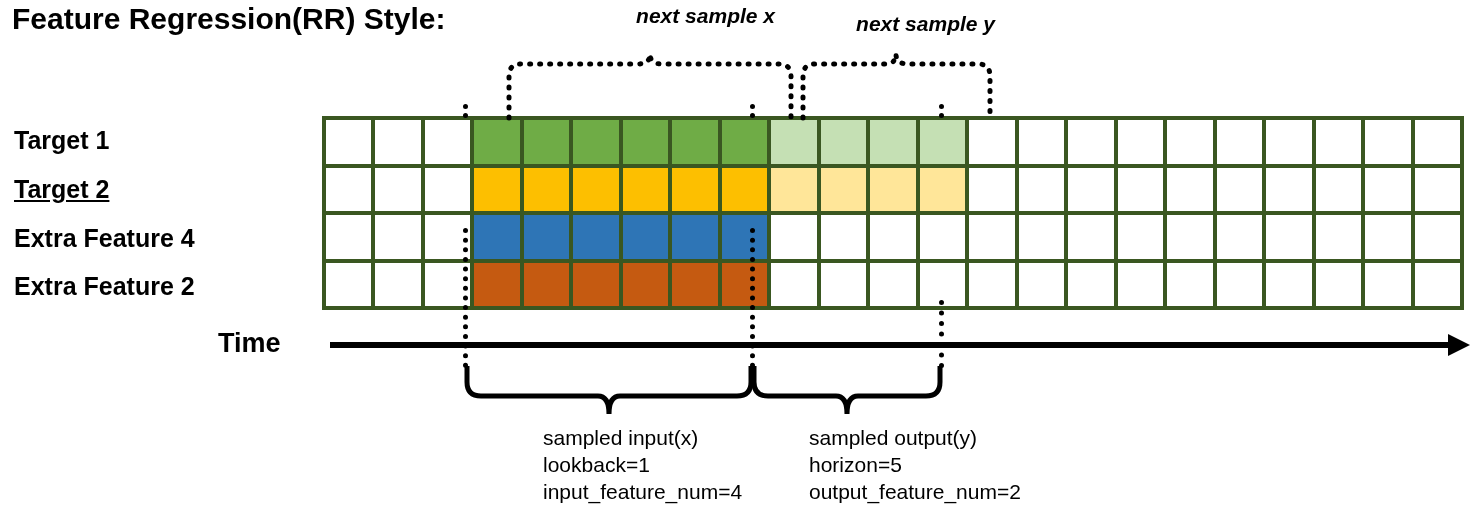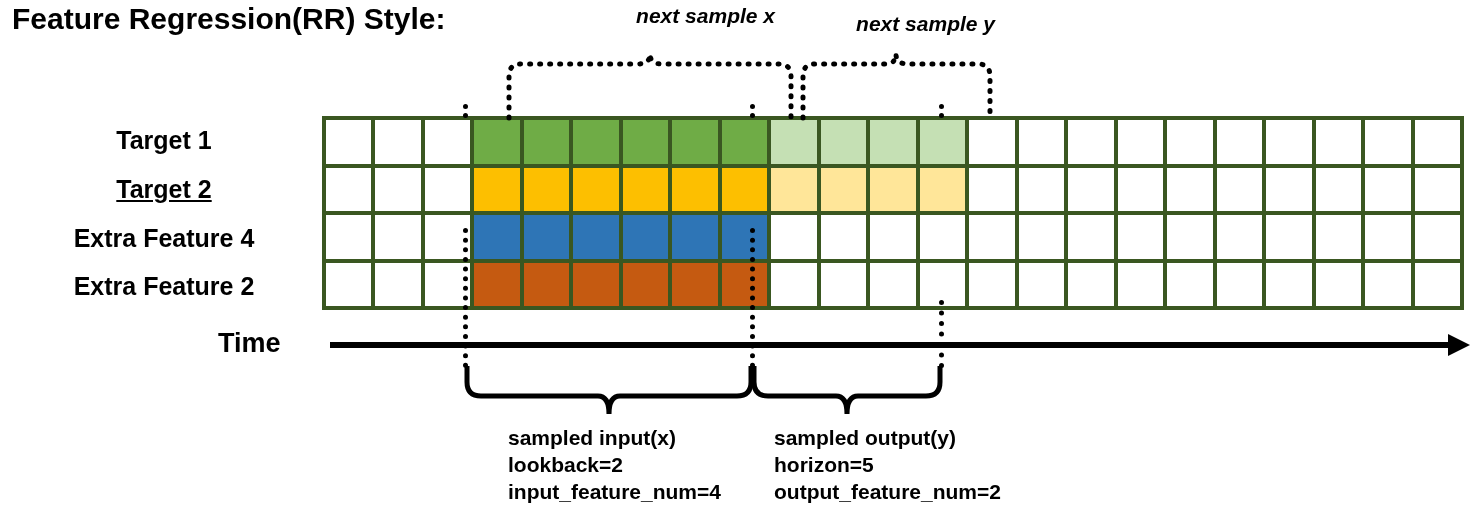--- a/index.html
+++ b/index.html
@@ -20,21 +20,21 @@
     grid-template-rows:repeat(4,1fr);
     gap:4px;
     background:#3A5721;
     border:4px solid #3A5721;
     box-sizing:border-box;
   }
   .cell{background:#ffffff;}
 
   
   .row-label{
-    position:absolute;right:0;width:300px;text-align:center;
+    position:absolute;right:0;width:300px;text-align:left;
     font-size:25px;font-weight:700;white-space:nowrap;
     line-height:48px;height:48px;
   }
   #row-labels{position:absolute;left:10px;top:116px;width:304px;height:194px;}
 
   
   #time-label{
     position:absolute;left:218px;top:328px;
     font-size:27px;font-weight:700;white-space:nowrap;
   }
@@ -45,22 +45,23 @@
 
   
   .brace-svg{position:absolute;overflow:visible;}
 
   
   .top-note{
     position:absolute;font-size:21px;font-style:italic;font-weight:600;
     white-space:nowrap;text-align:right;
   }
   .bottom-note{
-    position:absolute;font-size:21px;font-weight:700;white-space:nowrap;
+    position:absolute;font-size:21px;font-weight:400;white-space:nowrap;
     line-height:27px;
+    margin-left:35px;
   }
 </style>
 </head>
 <body>
 
 <div id="page-title">Feature Regression(RR) Style:</div>
 
 <div id="row-labels">
   <div class="row-label" style="top:0px;">Target 1</div>
   <div class="row-label" style="top:49px;text-decoration:underline;">Target 2</div>
@@ -192,21 +193,21 @@
 <svg class="brace-svg" style="left:463px;top:366px;" width="292" height="50" viewBox="0 0 292 50">
   <path d="M4,0 L4,16 Q4,30 18,30 L135,30 Q146,30 146,48 Q146,30 157,30 L274,30 Q288,30 288,16 L288,0" fill="none" stroke="#000" stroke-width="5" stroke-linecap="butt"></path>
 </svg>
 
 <svg class="brace-svg" style="left:750px;top:366px;" width="194" height="50" viewBox="0 0 194 50">
   <path d="M4,0 L4,16 Q4,30 18,30 L86,30 Q97,30 97,48 Q97,30 108,30 L176,30 Q190,30 190,16 L190,0" fill="none" stroke="#000" stroke-width="5" stroke-linecap="butt"></path>
 </svg>
 
 <div class="bottom-note" style="left:508px;top:424px;">
   <div>sampled input(x)</div>
-  <div>lookback=2</div>
+  <div>lookback=1</div>
   <div>input_feature_num=4</div>
 </div>
 
 <div class="bottom-note" style="left:774px;top:424px;">
   <div>sampled output(y)</div>
   <div>horizon=5</div>
   <div>output_feature_num=2</div>
 </div>
 
 </body></html>

